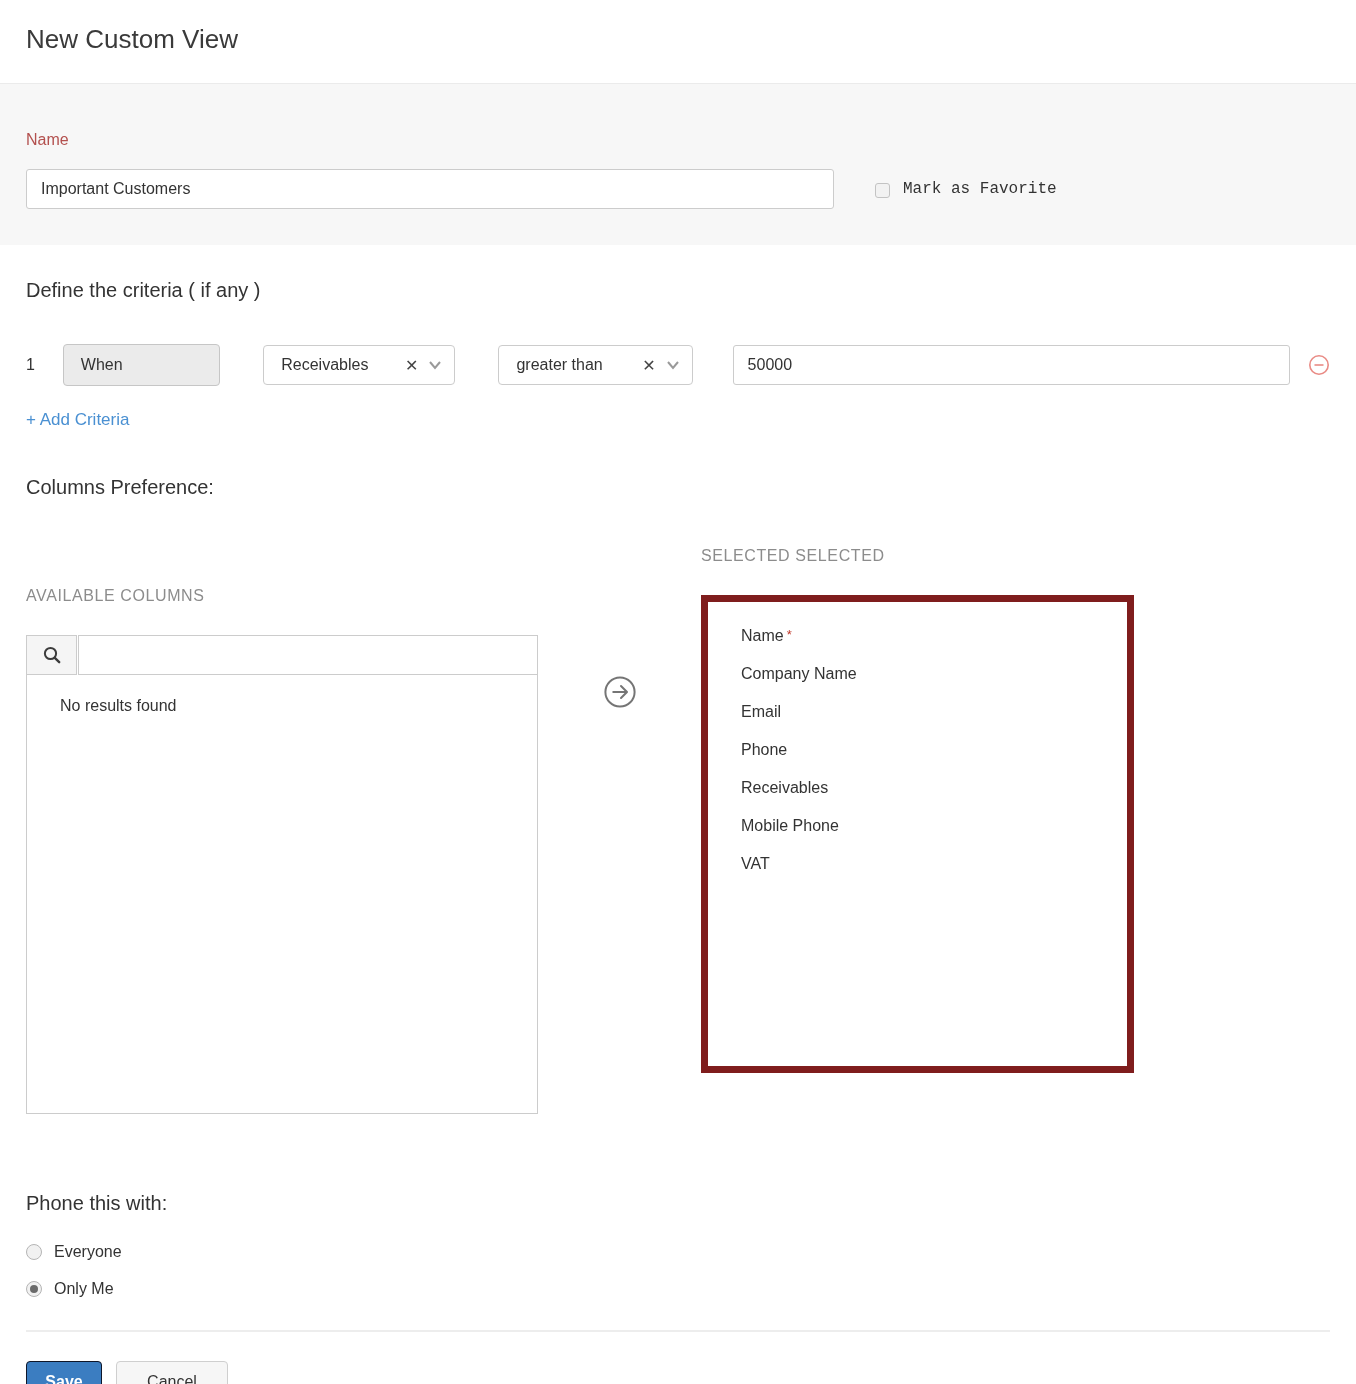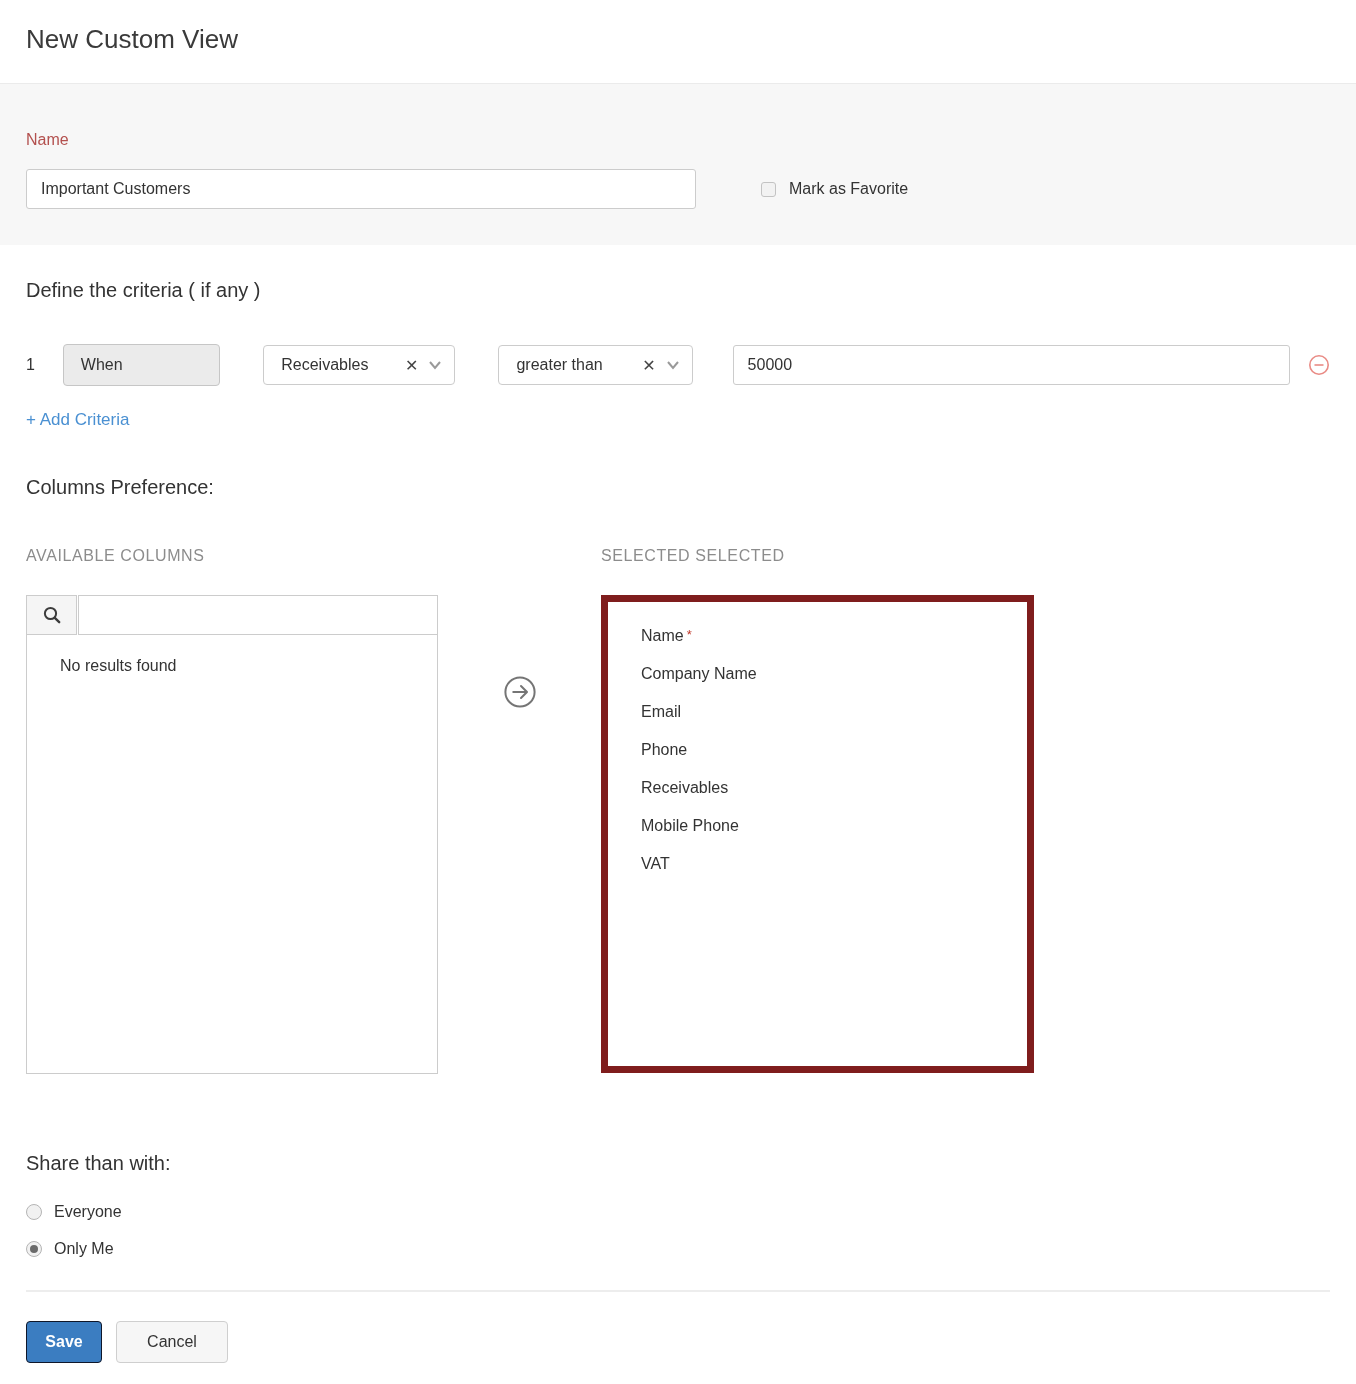--- a/index.html
+++ b/index.html
@@ -24,22 +24,22 @@
     height: 162px;
   }
   .field-label-red { color: #b3504e; font-size: 16px; margin-bottom: 20px; }
   .name-row { display: flex; align-items: center; }
   .text-input {
     height: 40px; border: 1px solid #cccccc; border-radius: 3px;
     background: #ffffff; font-size: 16px; color: #333;
     padding: 0 14px; outline: none;
     font-family: "Liberation Sans", sans-serif;
   }
-  .name-input { width: 670px; }
-  .favorite-wrap { display: flex; align-items: center; margin-left: 65px; }
+  .name-input { width: 808px; }
+  .favorite-wrap { display: flex; align-items: flex-end; margin-left: 41px; font-family: Liberation Mono, monospace; }
   .checkbox {
     width: 15px; height: 15px; border: 1px solid #c3c3c3; border-radius: 3px;
     background: #f2f2f2; margin-right: 13px; flex: 0 0 auto;
   }
   .favorite-label { font-size: 16px; color: #333; }
 
   
   .content { padding: 0 26px; }
   .section-heading { font-size: 20px; font-weight: 400; color: #333; }
   .criteria-heading { margin-top: 34px; }
@@ -63,21 +63,21 @@
   .chev { display: inline-flex; }
   .value-input { width: 560px; margin-left: 40px; }
   .remove-criteria { margin-left: 18px; display: inline-flex; cursor: pointer; }
 
   .add-criteria { display: inline-block; margin-top: 24px; color: #4a90d2; font-size: 17px; text-decoration: none; cursor: pointer; }
 
   .columns-heading { margin-top: 46px; }
 
   
   .columns-area { display: flex; margin-top: 48px; }
-  .col-left { width: 412px; }
+  .col-left { width: 512px; margin-top: 40px; }
   .col-mid { width: 163px; display: flex; justify-content: center; }
   .col-right { width: 433px; }
   .col-header { font-size: 16px; color: #8c8c8c; letter-spacing: 0.6px; margin-bottom: 30px; }
 
   .search-row { display: flex; }
   .search-icon-box {
     width: 51px; height: 40px; background: #f5f5f5; border: 1px solid #cccccc;
     display: flex; align-items: center; justify-content: center; flex: 0 0 auto;
   }
   .search-input {
@@ -235,21 +235,21 @@
         <div class="selected-item">
           <span>Mobile Phone</span>
         </div>
         <div class="selected-item">
           <span>VAT</span>
         </div>
       </div>
     </div>
   </div>
 
-  <div class="section-heading share-heading">Share than with:</div>
+  <div class="section-heading share-heading">Phone this with:</div>
 
   <div class="radio-row">
     <span class="radio"></span>
     <span class="radio-label">Everyone</span>
   </div>
   <div class="radio-row">
     <span class="radio checked"></span>
     <span class="radio-label">Only Me</span>
   </div>
 

